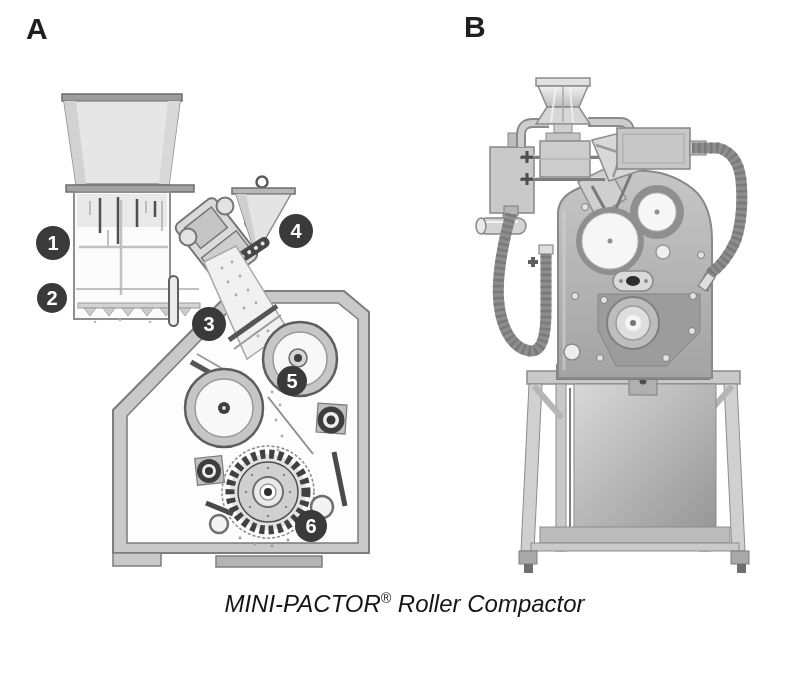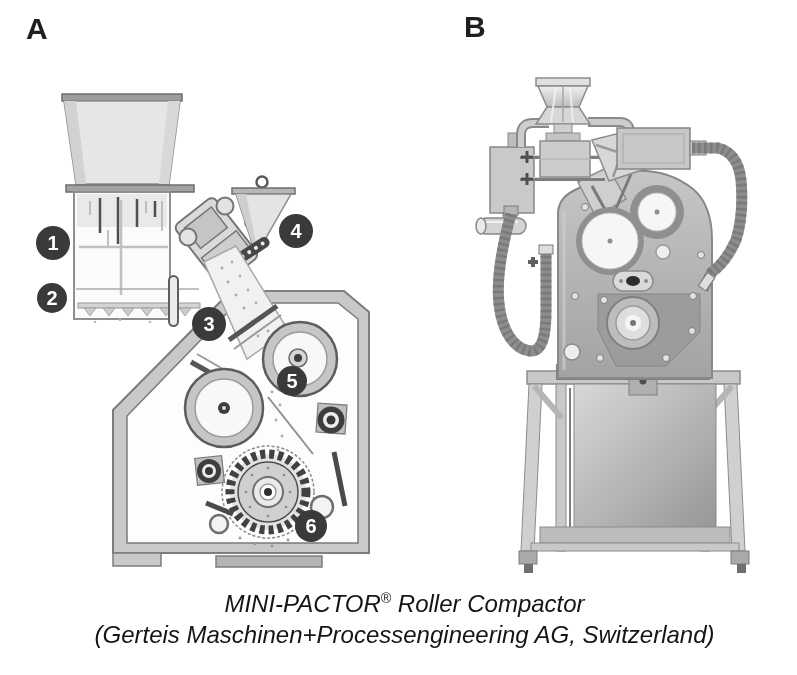--- a/index.html
+++ b/index.html
@@ -331,16 +331,15 @@
       <path d="M692,148 L718,148 Q738,153 741,180 Q744,214 736,240 Q726,262 712,272 L703,289" fill="none" stroke="#8d8d8d" stroke-width="11"></path>
       <path d="M692,148 L718,148 Q738,153 741,180 Q744,214 736,240 Q726,262 712,272 L703,289" fill="none" stroke="#6c6c6c" stroke-width="11" stroke-dasharray="2.5 3.5" opacity="0.55"></path>
       <g transform="rotate(-55 707 282)">
         <rect x="699" y="277" width="16" height="9" fill="#dedede" stroke="#7a7a7a" stroke-width="1"></rect>
       </g>
     </g>
   </svg>
 
   <div class="caption">
     <div class="cap-line"><span>MINI-PACTOR</span><sup>®</sup><span> Roller Compactor</span></div>
-    <div class="cap-line">(Gerteis Maschinen+Processengineering AG, Switzerland)</div>
   </div>
 
 </div>
 
 </body></html>

